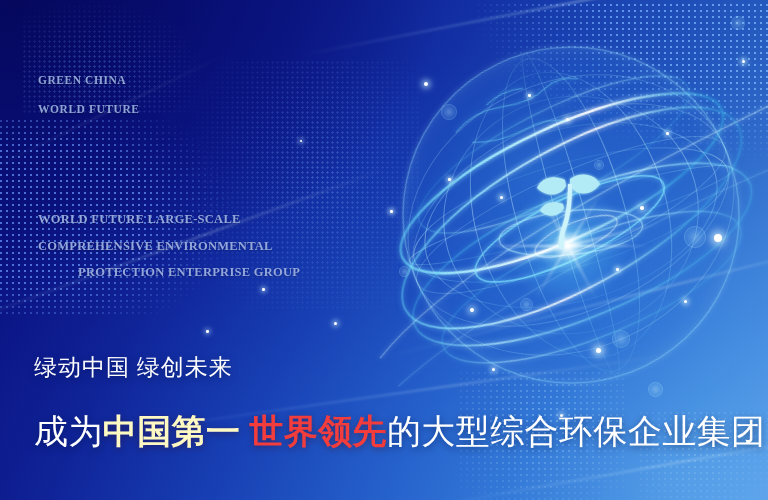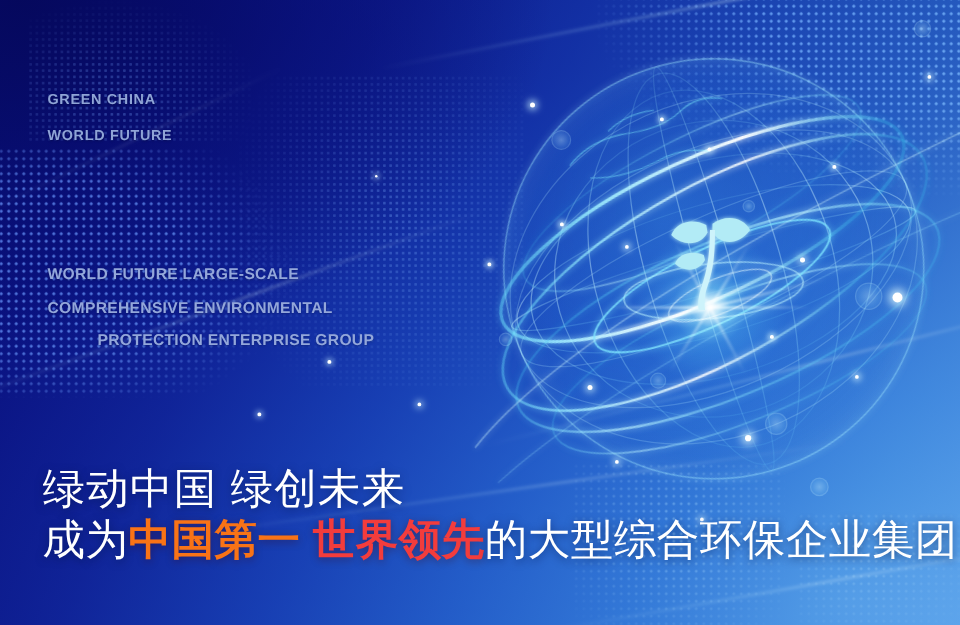--- a/index.html
+++ b/index.html
@@ -3,21 +3,21 @@
 <meta charset="utf-8">
 <title>Banner</title>
 <style>
   html,body{margin:0;padding:0;background:#0a1180;}
   *{box-sizing:border-box;}
 
   #banner{
     position:relative;
     width:768px;height:500px;
     overflow:hidden;
-    font-family:Liberation Sans, sans-serif;
+    font-family:Liberation Serif, serif;
     background:#0a1180;
   }
 
   
   .bg-base{
     position:absolute;inset:0;
     background:
       radial-gradient(130% 110% at 88% 96%, #63a7ea 0%, #3f86dc 16%, #2a6ad0 30%, #1a47b6 48%, #0f2596 66%, #0a1483 80%, #081078 100%);
   }
   .bg-tint{
@@ -171,27 +171,27 @@
   .subline.s4{top:265px;padding-left:40px;}
 
   .headline{
     position:absolute;left:34px;
     color:#ffffff;
     white-space:nowrap;
     font-weight:normal;
     text-shadow:0 2px 7px rgba(4,20,70,.55);
   }
   .headline.h1{
-    top:368px;font-size:34px;letter-spacing:1px;
+    top:352px;font-size:23px;letter-spacing:1px;
   }
   .headline.h2{
     top:409px;font-size:34px;letter-spacing:.4px;
   }
   .headline .hl{
-    color:#f97316;
+    color:#fef9c3;
     font-weight:bold;
     text-shadow:0 2px 7px rgba(60,0,0,.4);
   }
   .headline .hl2{
     color:#f33c3c;
     font-weight:bold;
     text-shadow:0 2px 7px rgba(60,0,0,.4);
   }
 </style>
 </head>

